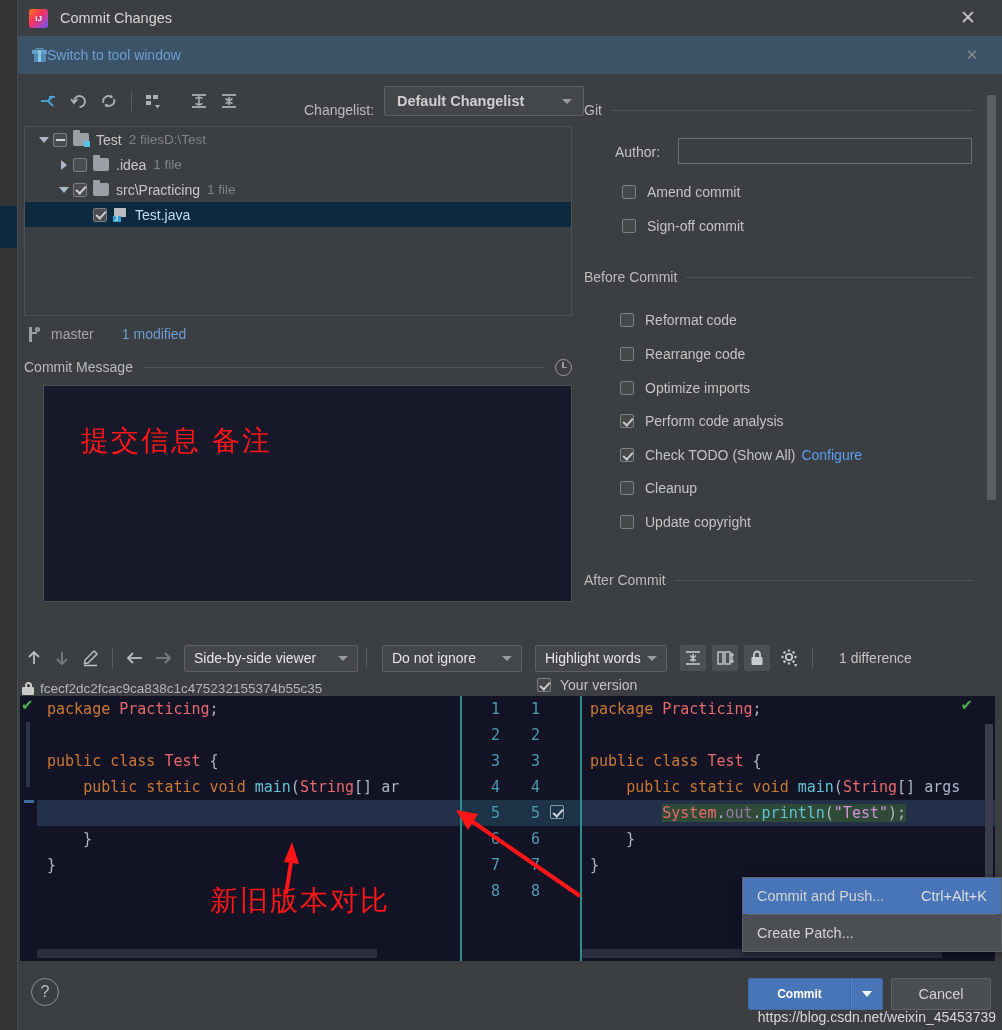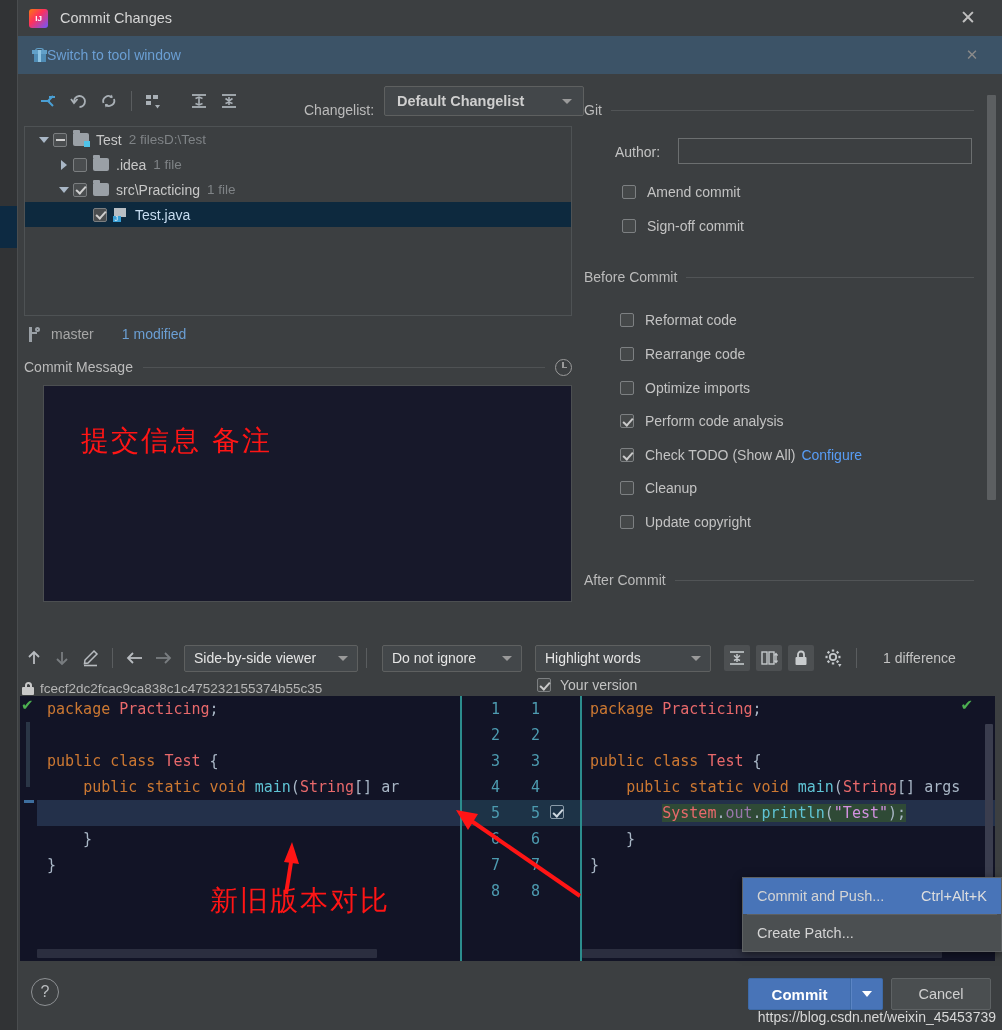--- a/index.html
+++ b/index.html
@@ -258,21 +258,21 @@
   .menu-divider { height: 1px; background: #5d6062; margin: 0 4px; }
 
   
   .bottombar { position: absolute; left: 18px; top: 966px; width: 984px; height: 64px;
     background: #3c3f41; }
   .help-btn { position: absolute; left: 13px; top: 12px; width: 28px; height: 28px;
     border: 1.5px solid #8d9093; border-radius: 50%; display: flex; align-items: center;
     justify-content: center; font-size: 16px; color: #b9bcbf; cursor: pointer; }
   .commit-btn { position: absolute; left: 730px; top: 12px; width: 103px; height: 32px;
     background: #4874b8; border: 1px solid #3d6aa8; display: flex; align-items: center;
-    justify-content: center; font-size: 15px; font-weight: bold; color: #ffffff;
+    justify-content: center; font-size: 12px; font-weight: bold; color: #ffffff;
     cursor: pointer; border-radius: 2px 0 0 2px; }
   .commit-split { position: absolute; left: 833px; top: 12px; width: 32px; height: 32px;
     background: #4874b8; border: 1px solid #3d6aa8; border-left: 1px solid #5b85c4;
     display: flex; align-items: center; justify-content: center; cursor: pointer;
     border-radius: 0 2px 2px 0; }
   .commit-split-arrow { border-left: 5px solid transparent; border-right: 5px solid transparent;
     border-top: 6px solid #ffffff; }
   .cancel-btn { position: absolute; left: 873px; top: 12px; width: 100px; height: 32px;
     background: #4a4e50; border: 1px solid #5e6264; display: flex; align-items: center;
     justify-content: center; font-size: 14.5px; color: #d0d0d0; cursor: pointer;
@@ -523,21 +523,21 @@
     </div>
     <div class="dcombo" style="width:174px;">
       <span class="dcombo-text">Side-by-side viewer</span>
       <div class="dcombo-arrow" style="margin-left:auto;"></div>
     </div>
     <div class="dsep"></div>
     <div class="dcombo" style="width:140px;">
       <span class="dcombo-text">Do not ignore</span>
       <div class="dcombo-arrow" style="margin-left:auto;"></div>
     </div>
-    <div class="dcombo" style="width:176px; margin-left:13px;">
+    <div class="dcombo" style="width:132px; margin-left:13px;">
       <span class="dcombo-text">Highlight words</span>
       <div class="dcombo-arrow" style="margin-left:auto;"></div>
     </div>
     <div class="tgbtn" style="margin-left:13px;">
       <svg width="18" height="18" viewBox="0 0 18 18">
         <path d="M2 3 L16 3" stroke="#c4c8cb" stroke-width="1.6"></path>
         <path d="M2 15 L16 15" stroke="#c4c8cb" stroke-width="1.6"></path>
         <path d="M9 9 L9 5" stroke="#c4c8cb" stroke-width="1.5"></path>
         <path d="M6 6.5 L9 9 L12 6.5" stroke="#c4c8cb" stroke-width="1.5" fill="none"></path>
         <path d="M9 10 L9 13" stroke="#c4c8cb" stroke-width="1.5"></path>

